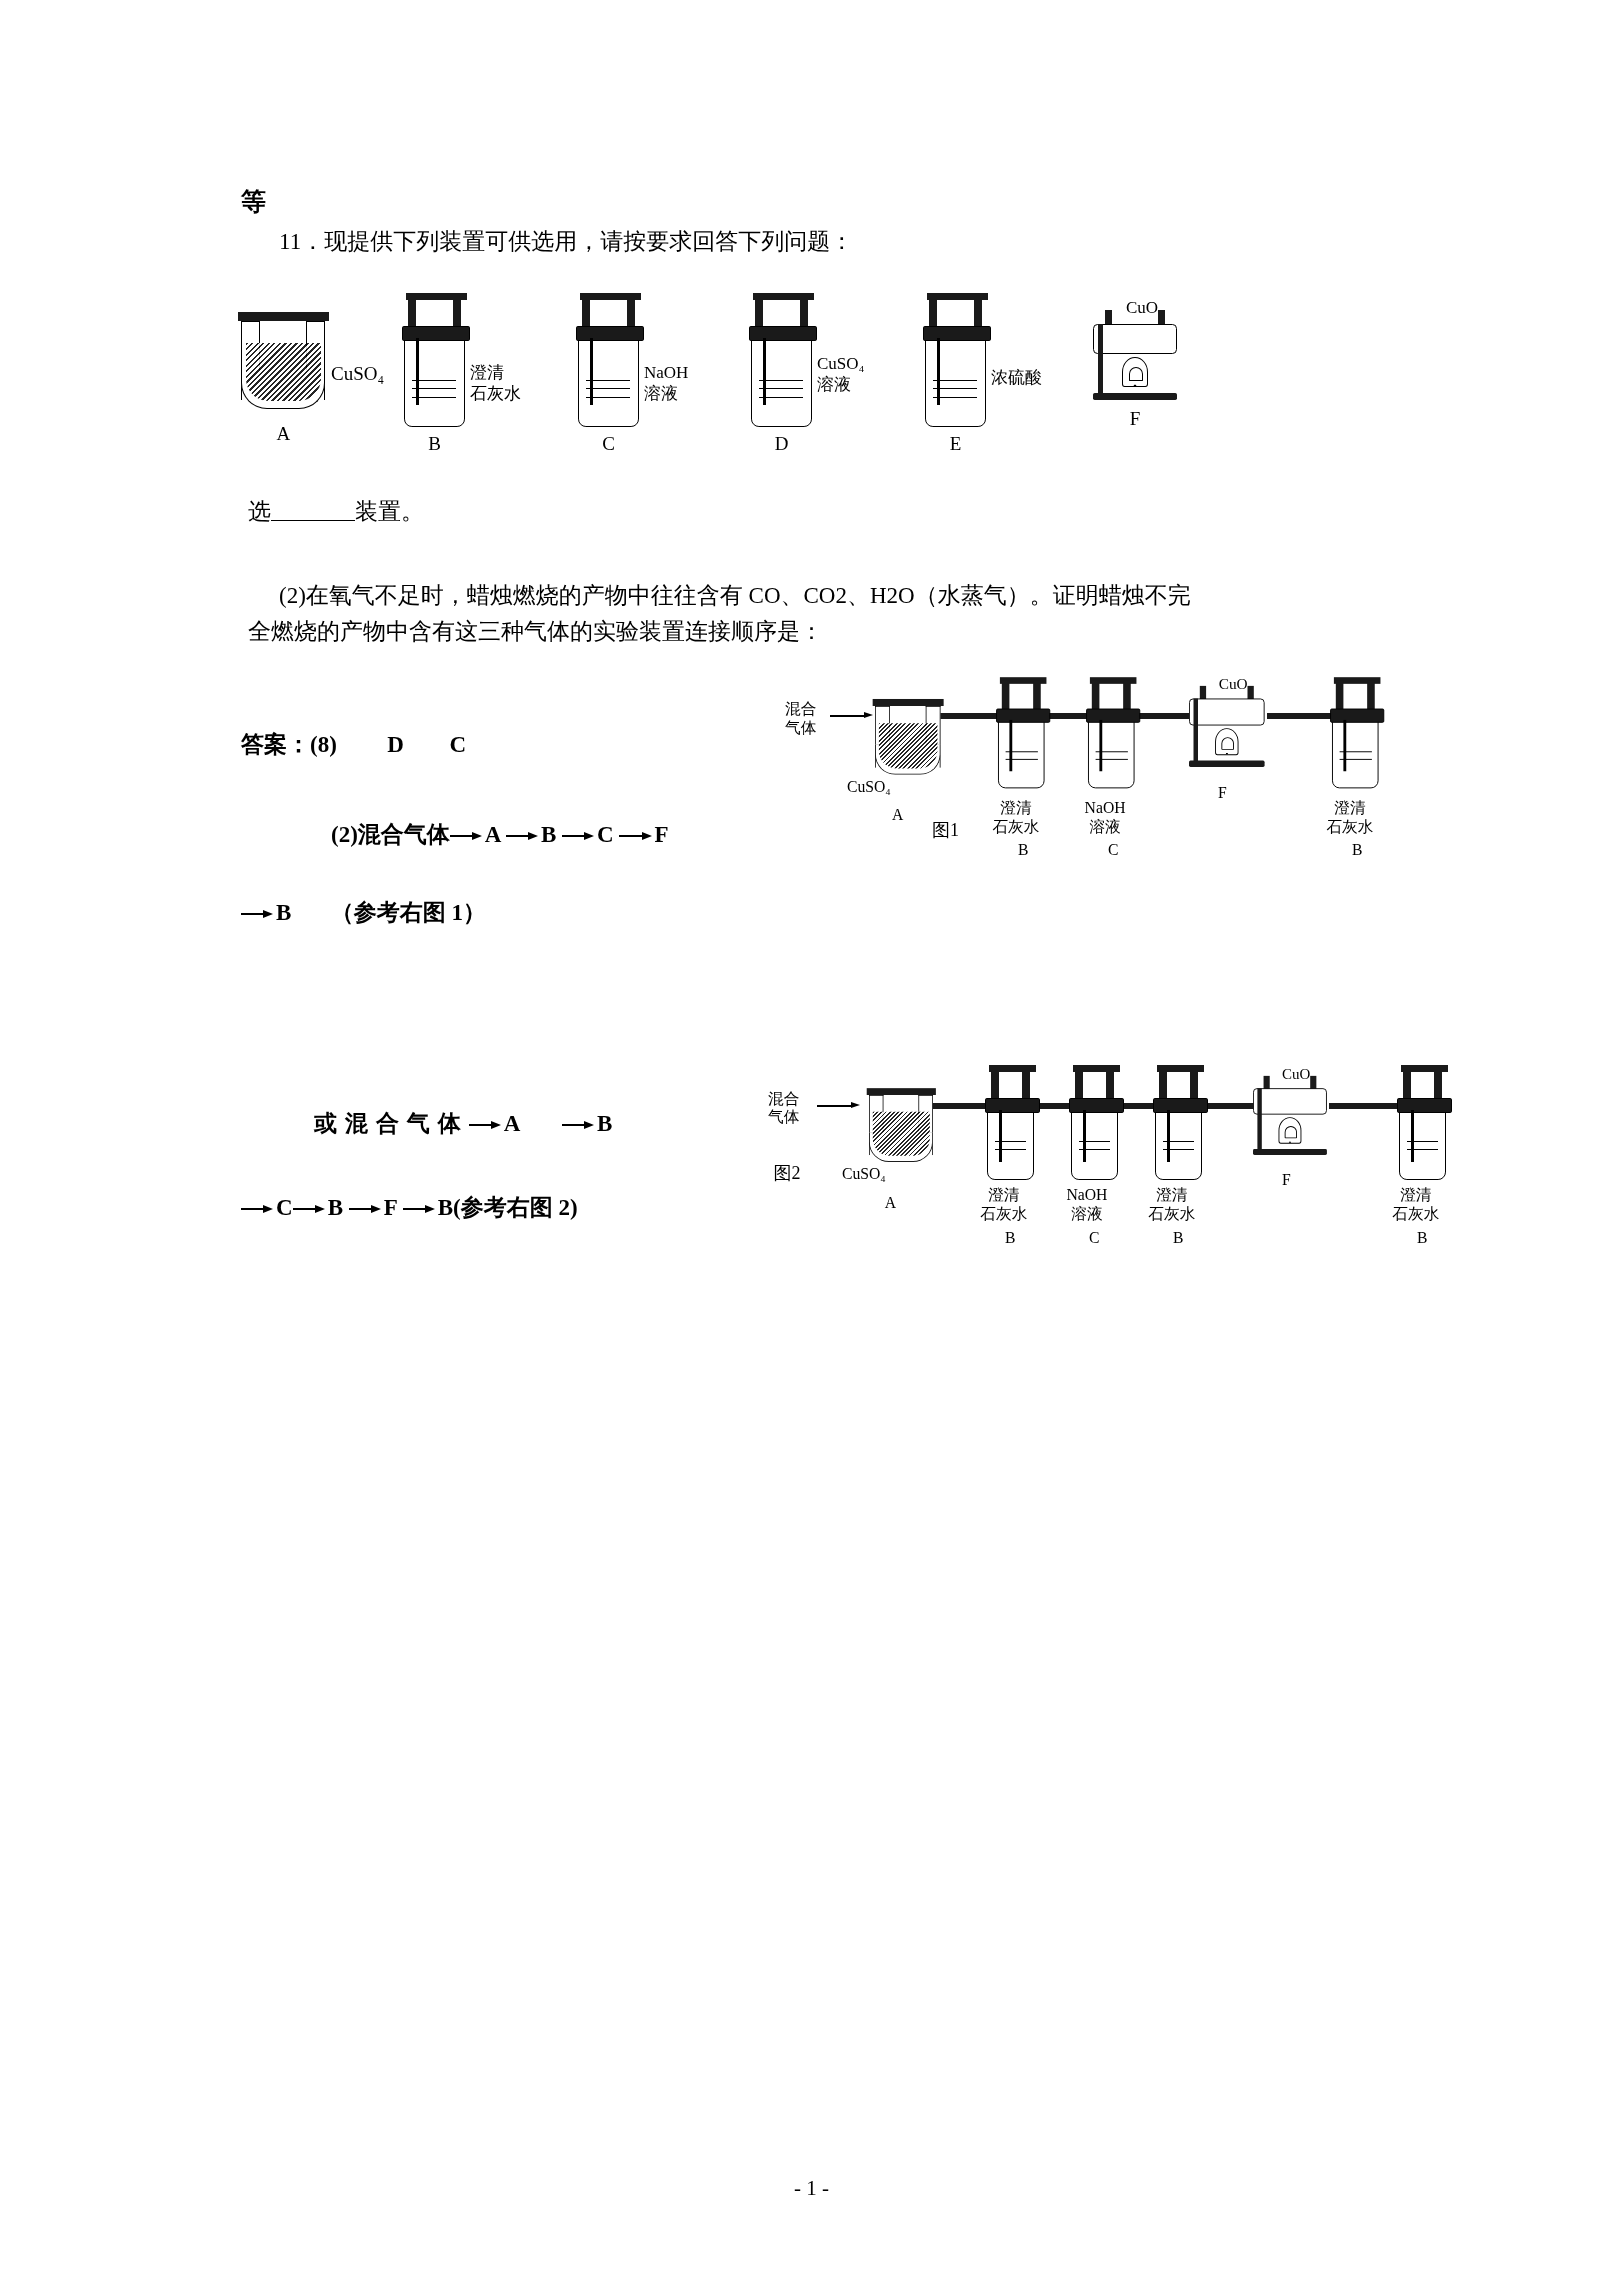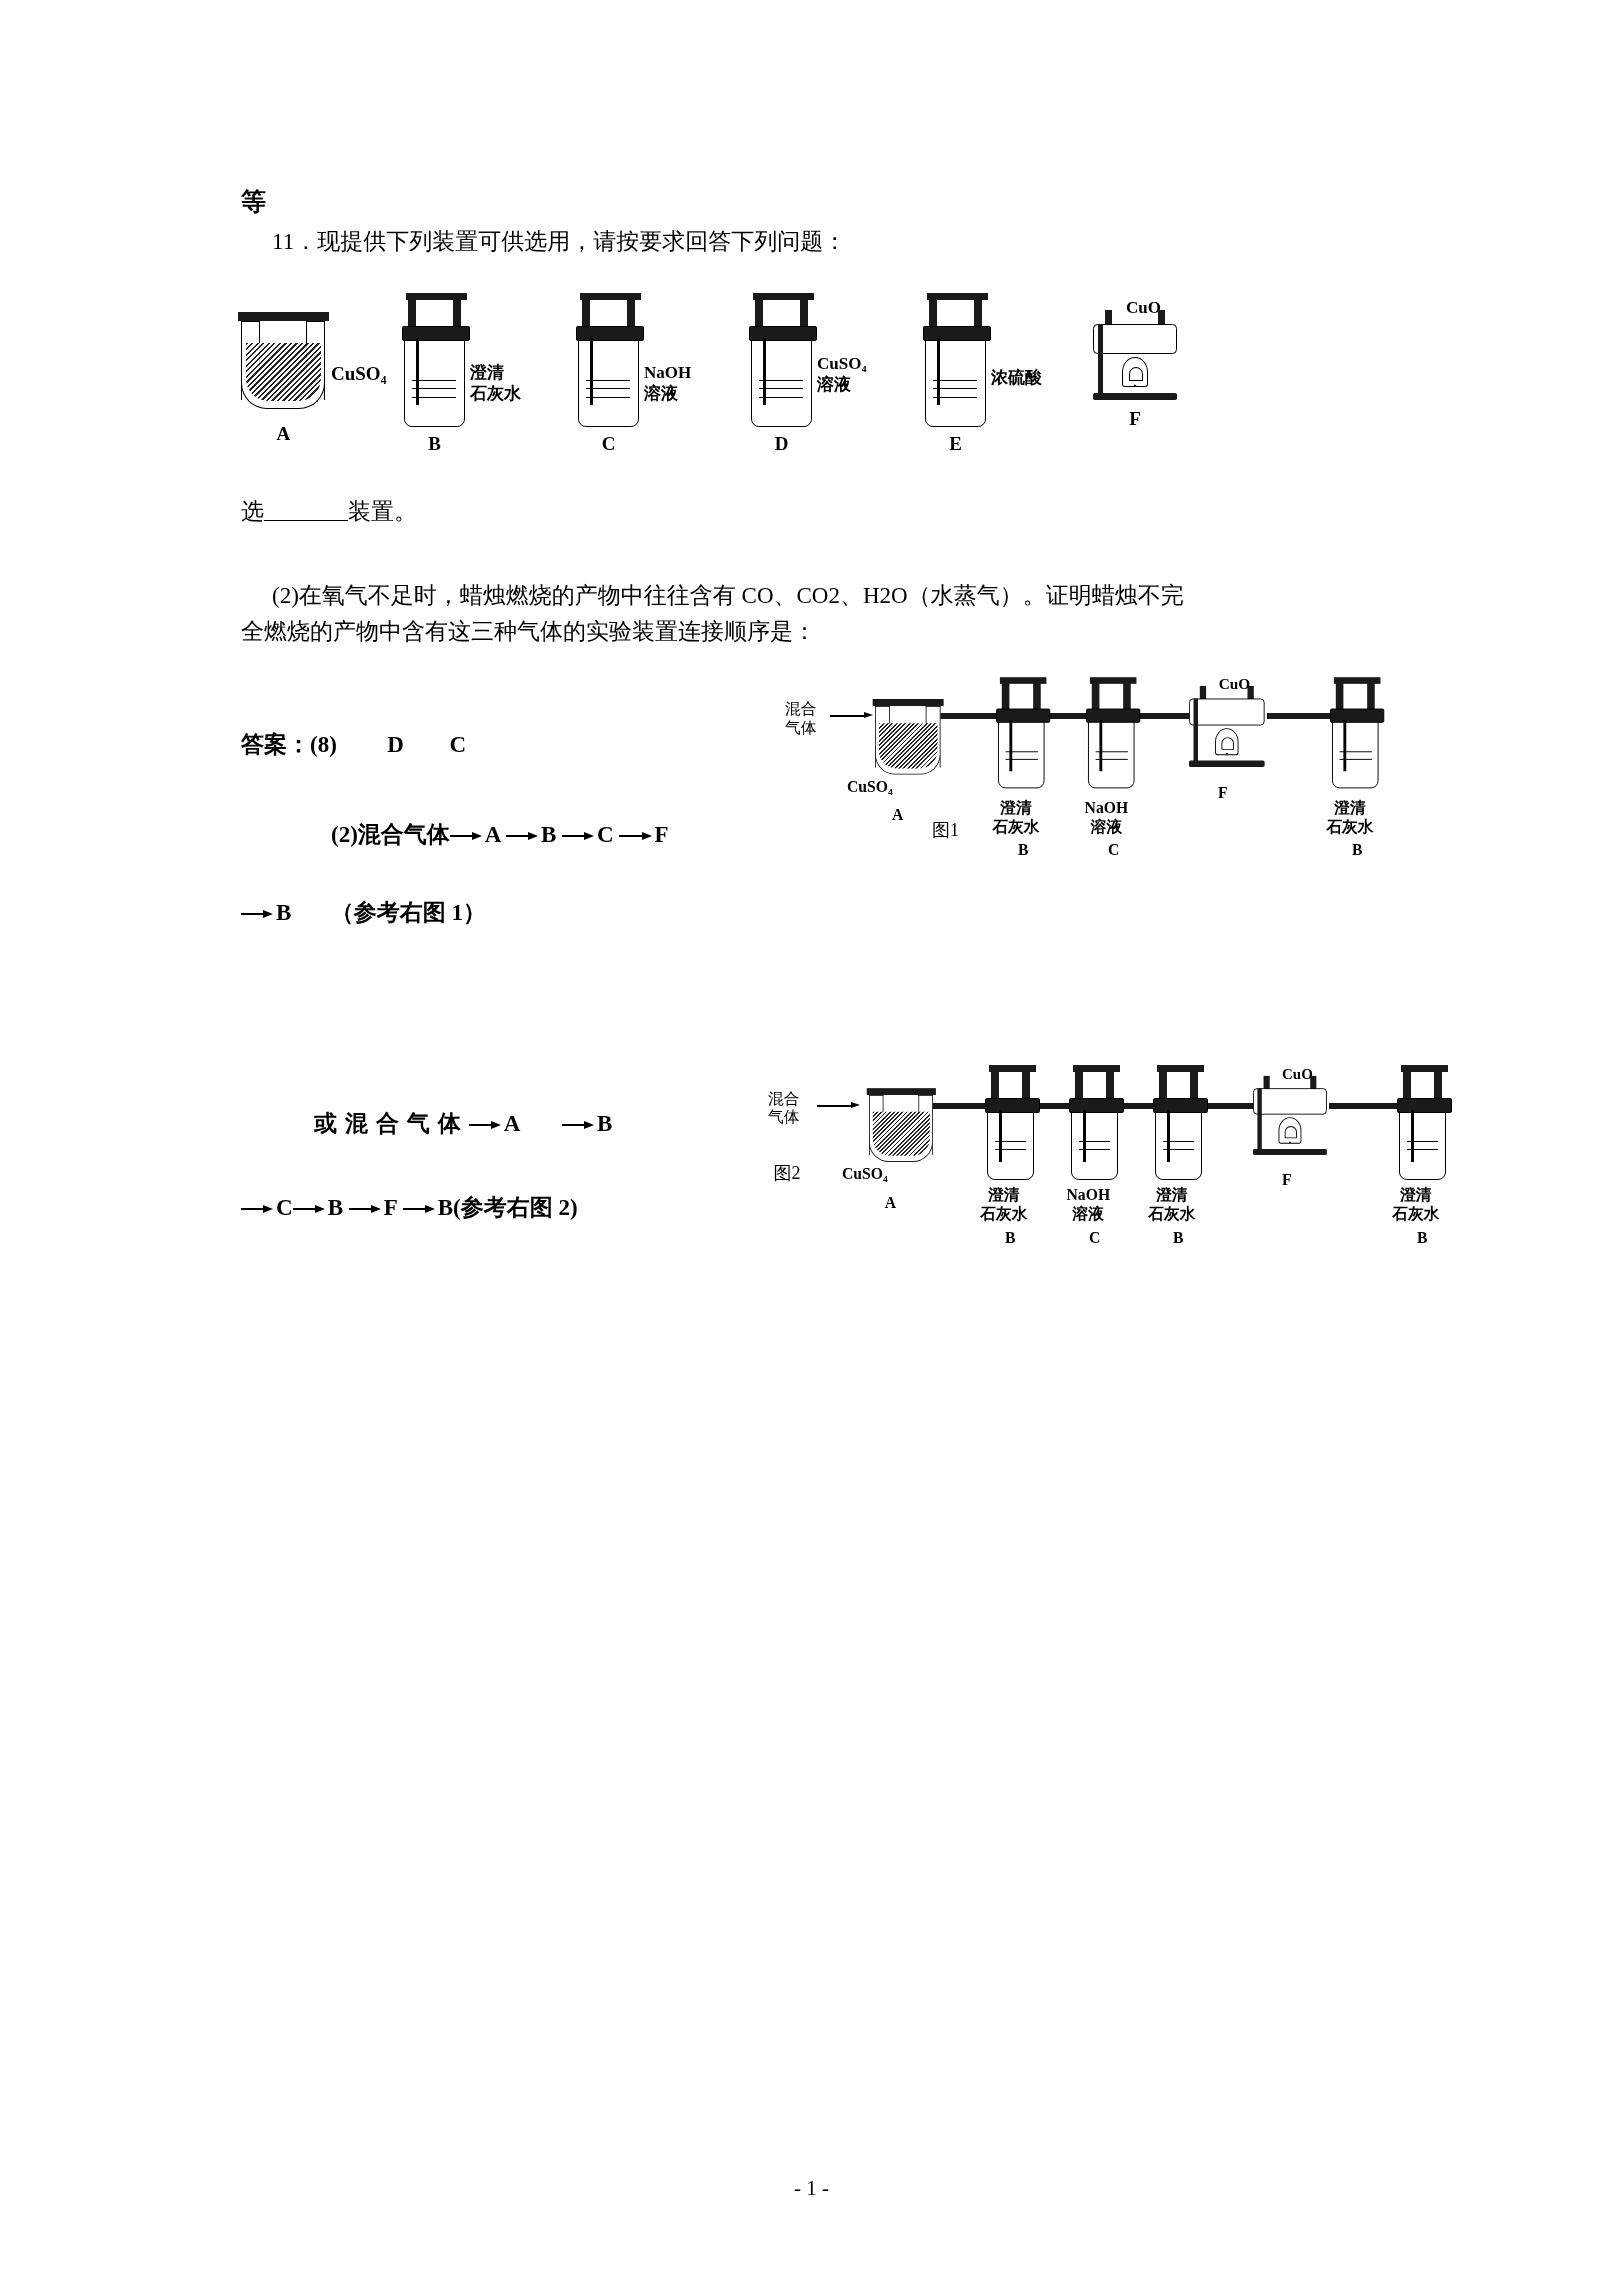--- a/index.html
+++ b/index.html
@@ -22,20 +22,21 @@
   }
   .doc {
     position: absolute;
     left: 241px;
     top: 185px;
     width: 1155px;
   }
   .line {
     font-size: 23px;
     line-height: 1.55;
+    margin-left: 7px;
   }
   .indent {
     text-indent: 31px;
   }
   .top-char {
     font-size: 25px;
     font-weight: bold;
     margin-bottom: 5.6px;
   }
   sub {
@@ -65,21 +66,20 @@
   .fig-row {
     position: absolute;
     left: 241px;
     top: 292px;
     width: 998px;
     height: 163px;
   }
   .app {
     position: absolute;
     text-align: center;
-    font-weight: bold;
   }
   .app-label {
     position: absolute;
     font-size: 19px;
     font-family: "Liberation Serif", serif;
   }
 
   
   .bottle {
     position: relative;

